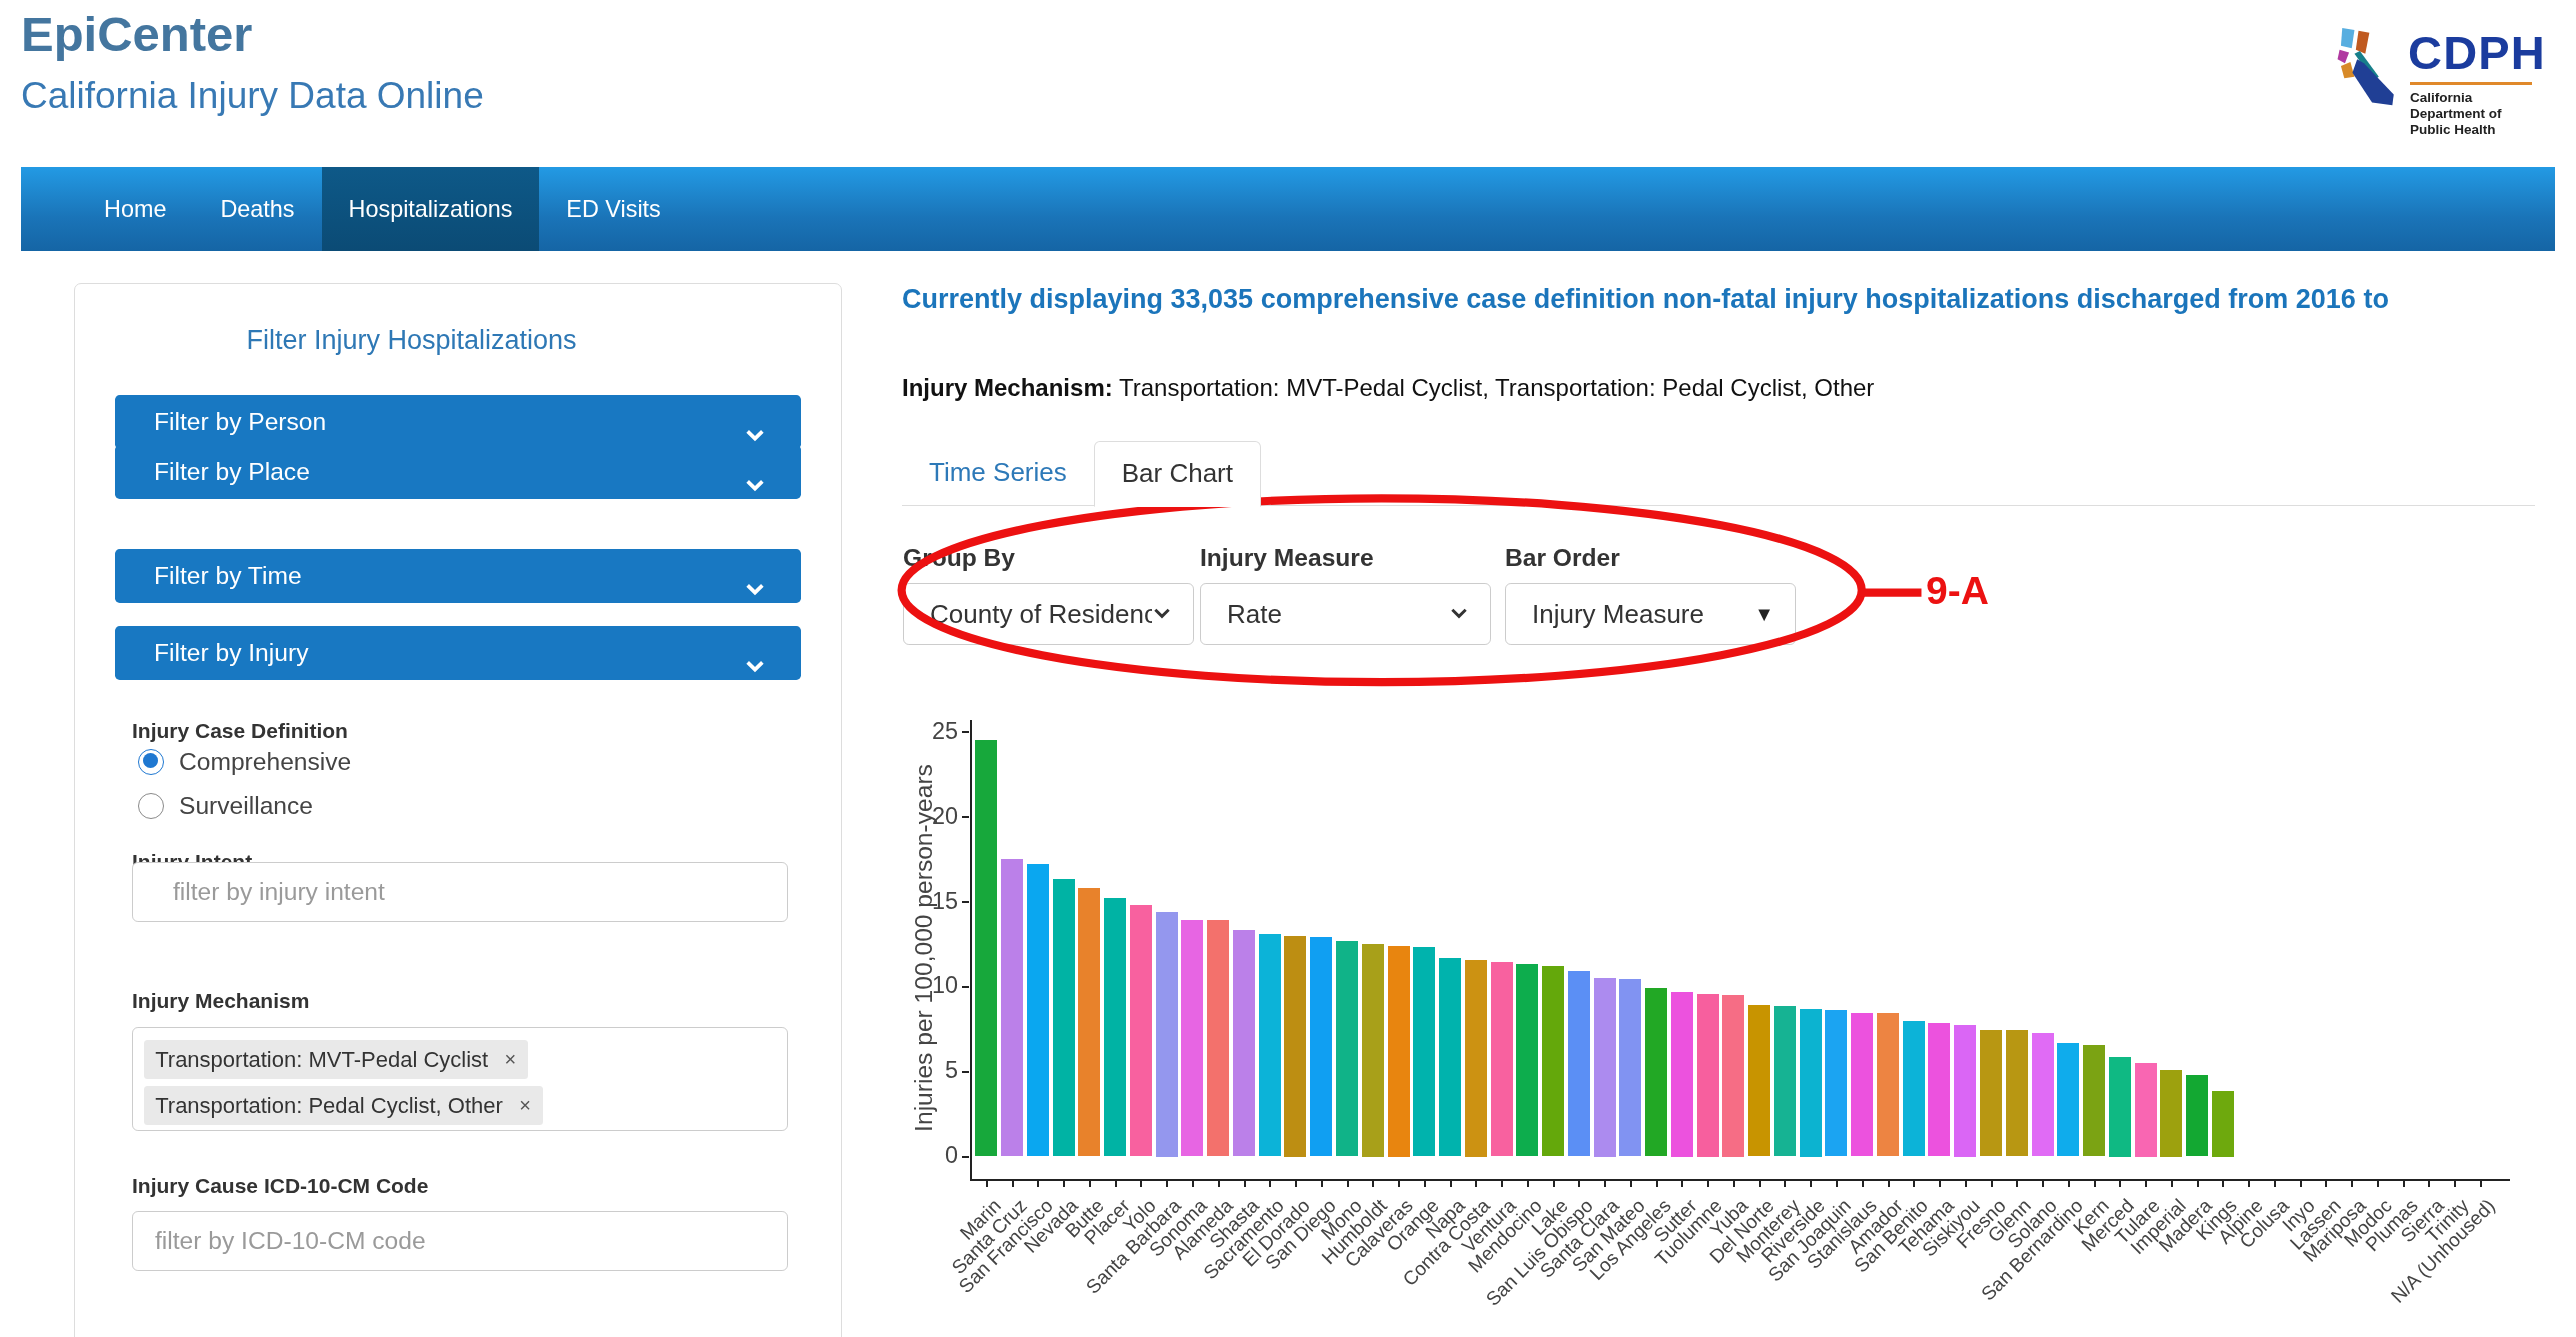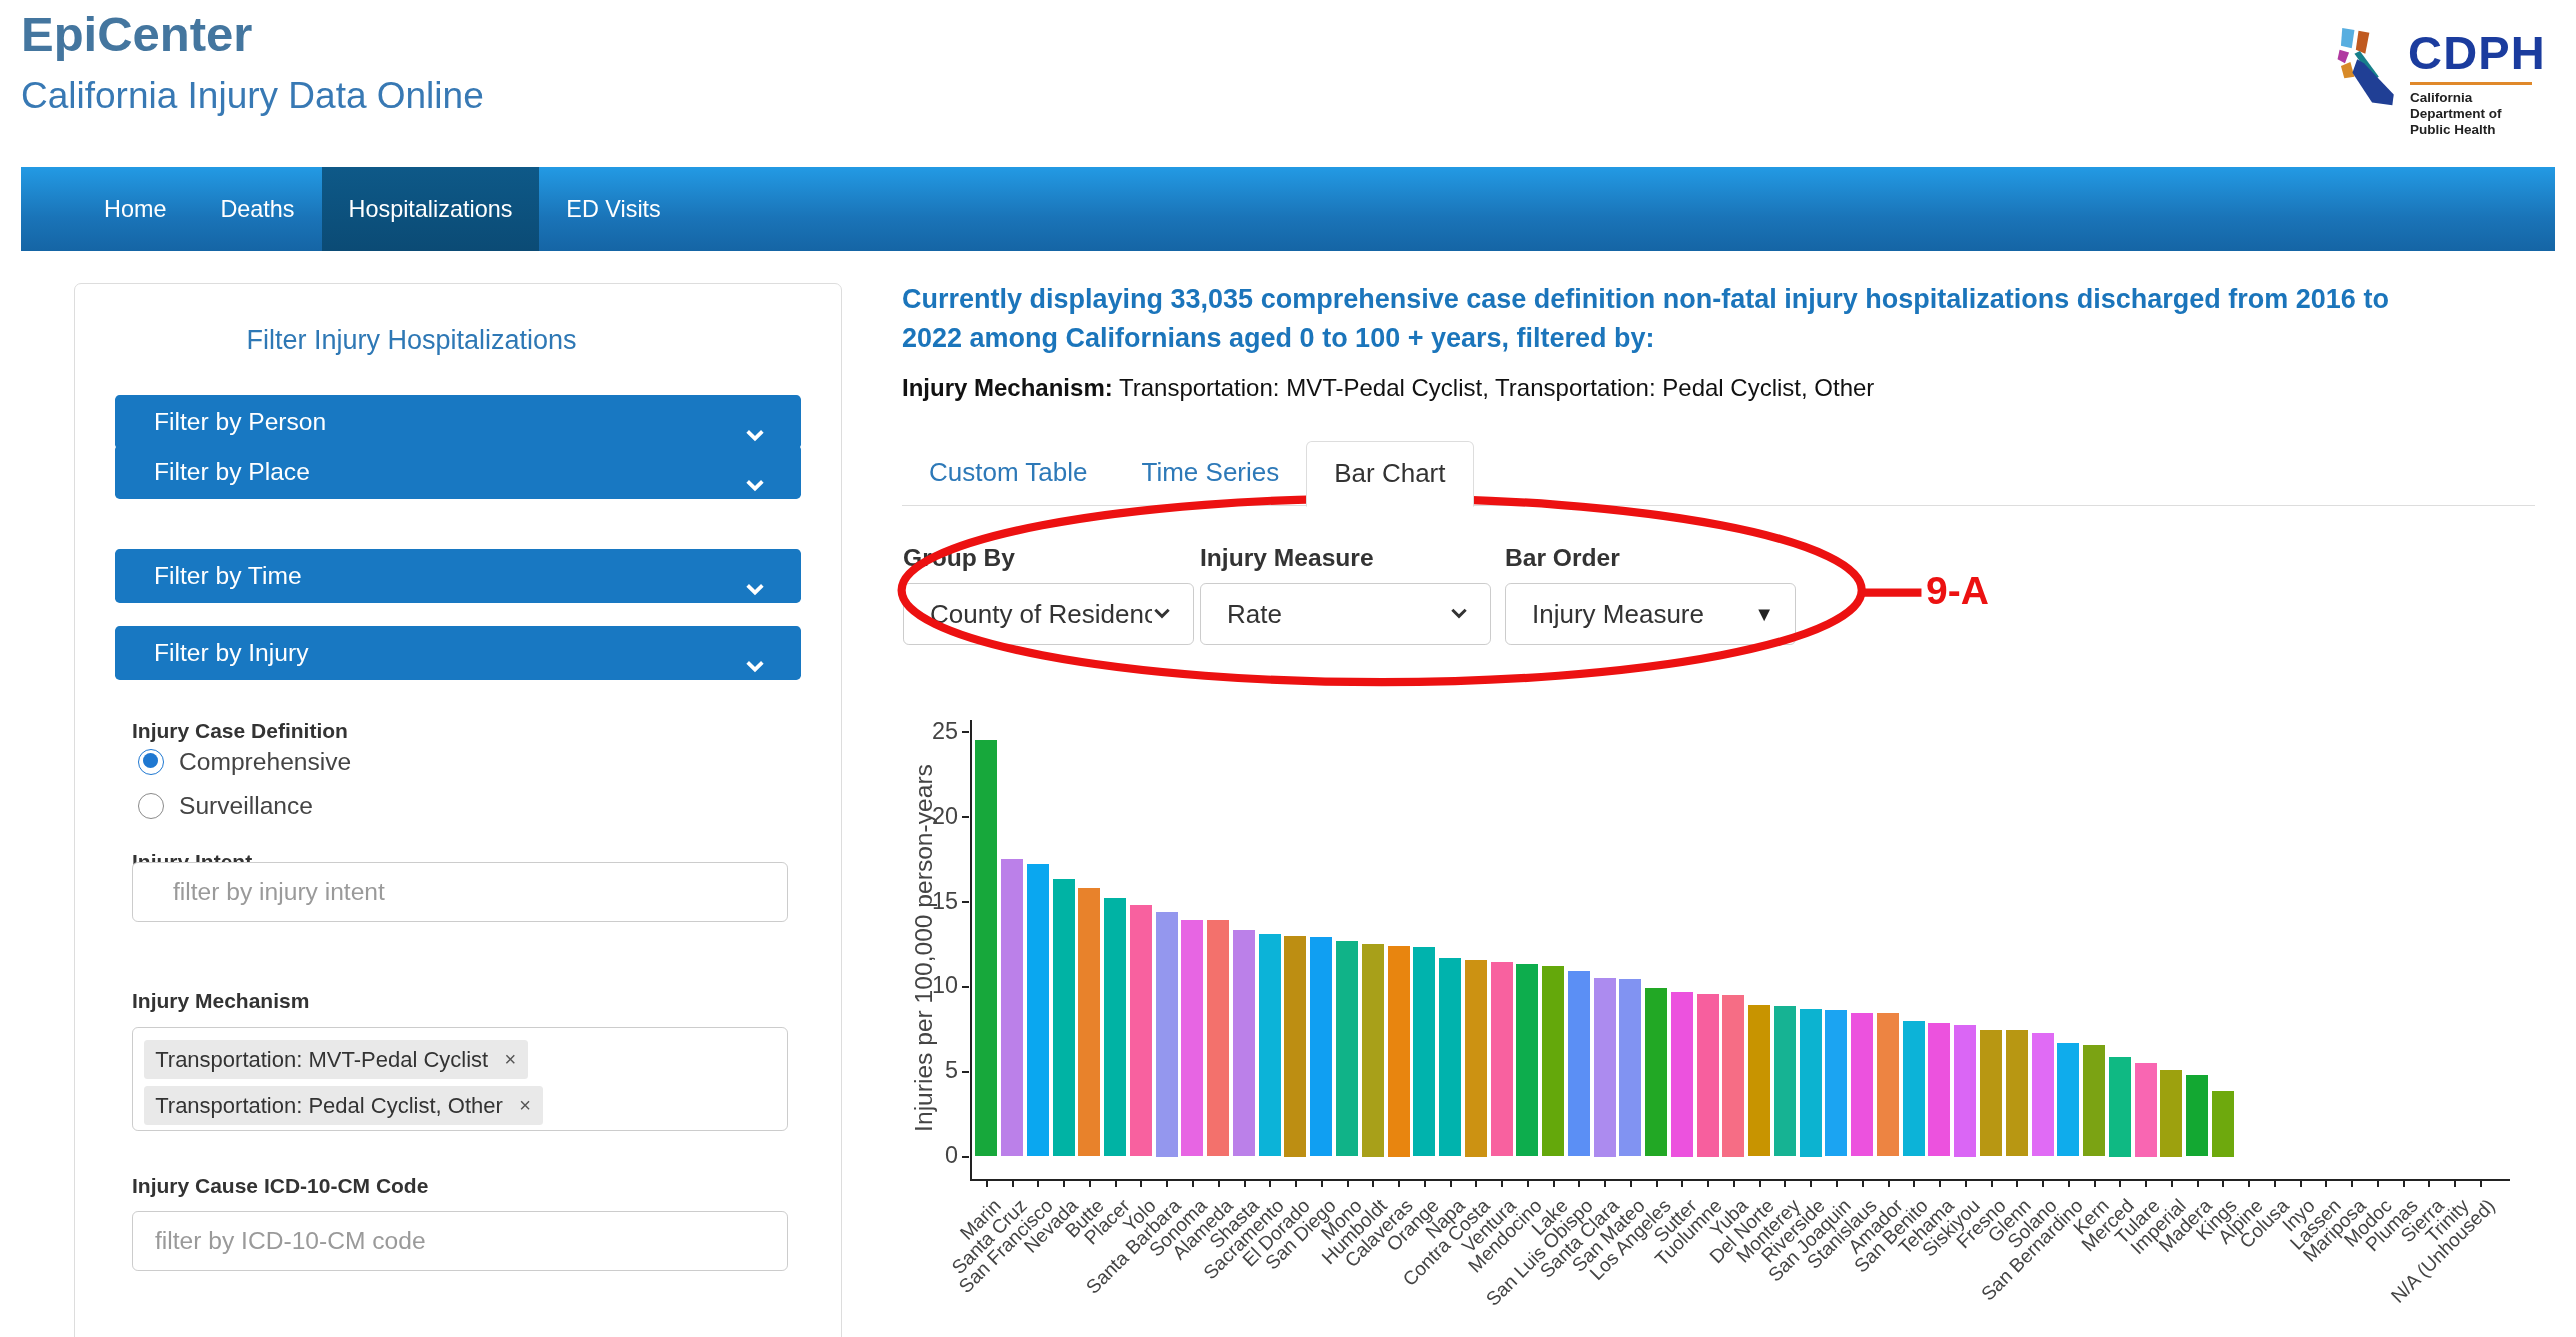--- a/index.html
+++ b/index.html
@@ -167,28 +167,26 @@
         </div>
       </div>
 
     <div class="abs f-label" style="top:1174px;">Injury Cause ICD-10-CM Code</div>
     <input class="abs t-input" style="top: 1211px;" placeholder="filter by ICD-10-CM code">
   </aside>
 
   <section>
     <div class="abs summary">
       <span>Currently displaying 33,035 comprehensive case definition non-fatal injury hospitalizations discharged from 2016 to</span><br>
-      <span>2022 among Californians aged 0 to 100 + years, filtered by:</span>
     </div>
     <div class="abs filterline">
       <b>Injury Mechanism:</b><span> Transportation: MVT-Pedal Cyclist, Transportation: Pedal Cyclist, Other</span>
     </div>
 
     <div class="abs tabs" id="tabs">
-        <div class="tab">Custom Table</div>
         <div class="tab">Time Series</div>
         <div class="tab active">Bar Chart</div>
       </div>
     <div class="abs tab-underline"></div>
 
     <div id="controls">
         <div class="abs ctl-label" style="left: 903px;">Group By</div>
         <div class="abs ctl-box" style="left: 903px;">
           <span class="val">County of Residence</span>
           <span class="chev"><svg viewBox="0 0 24 24">

